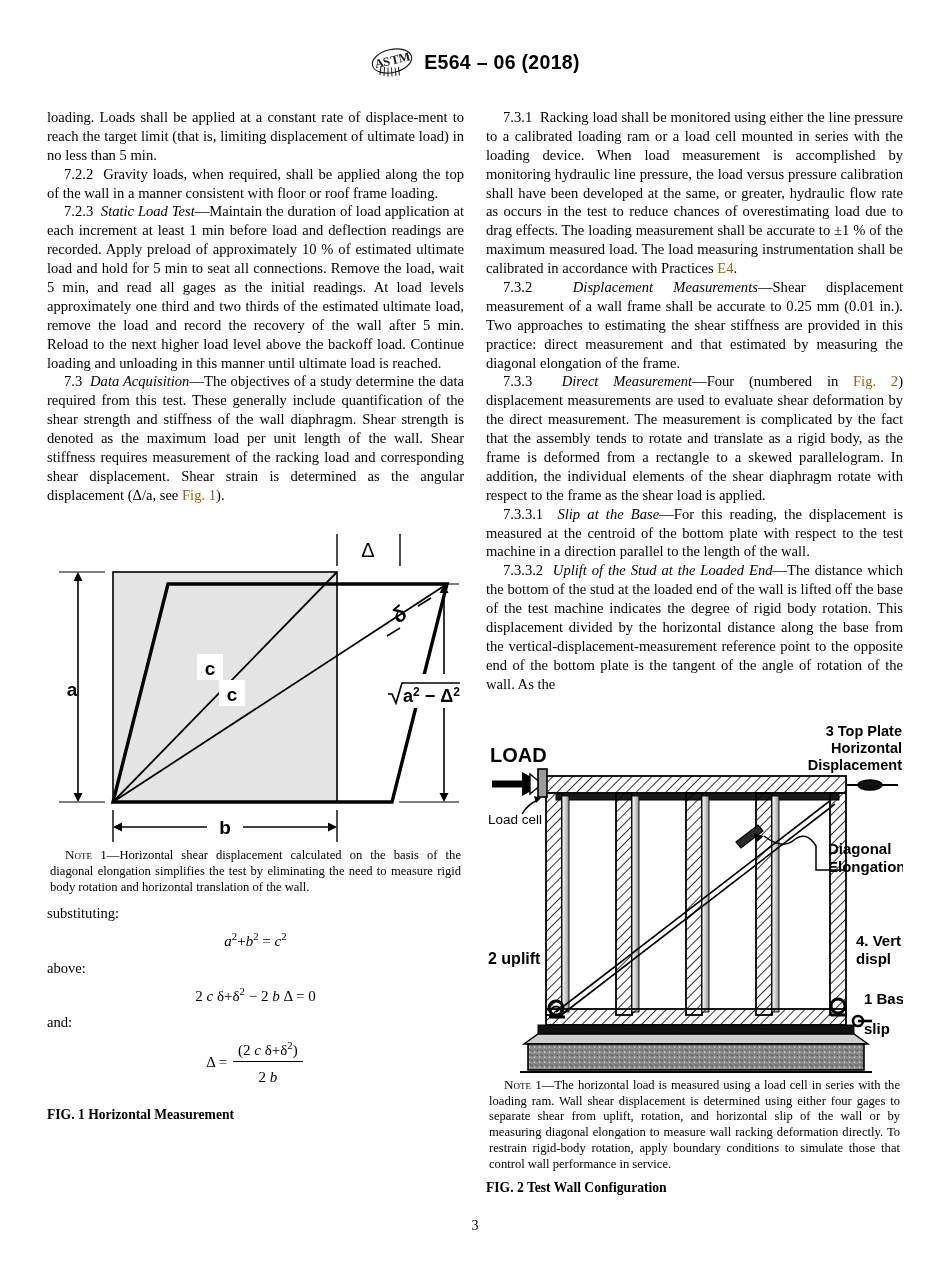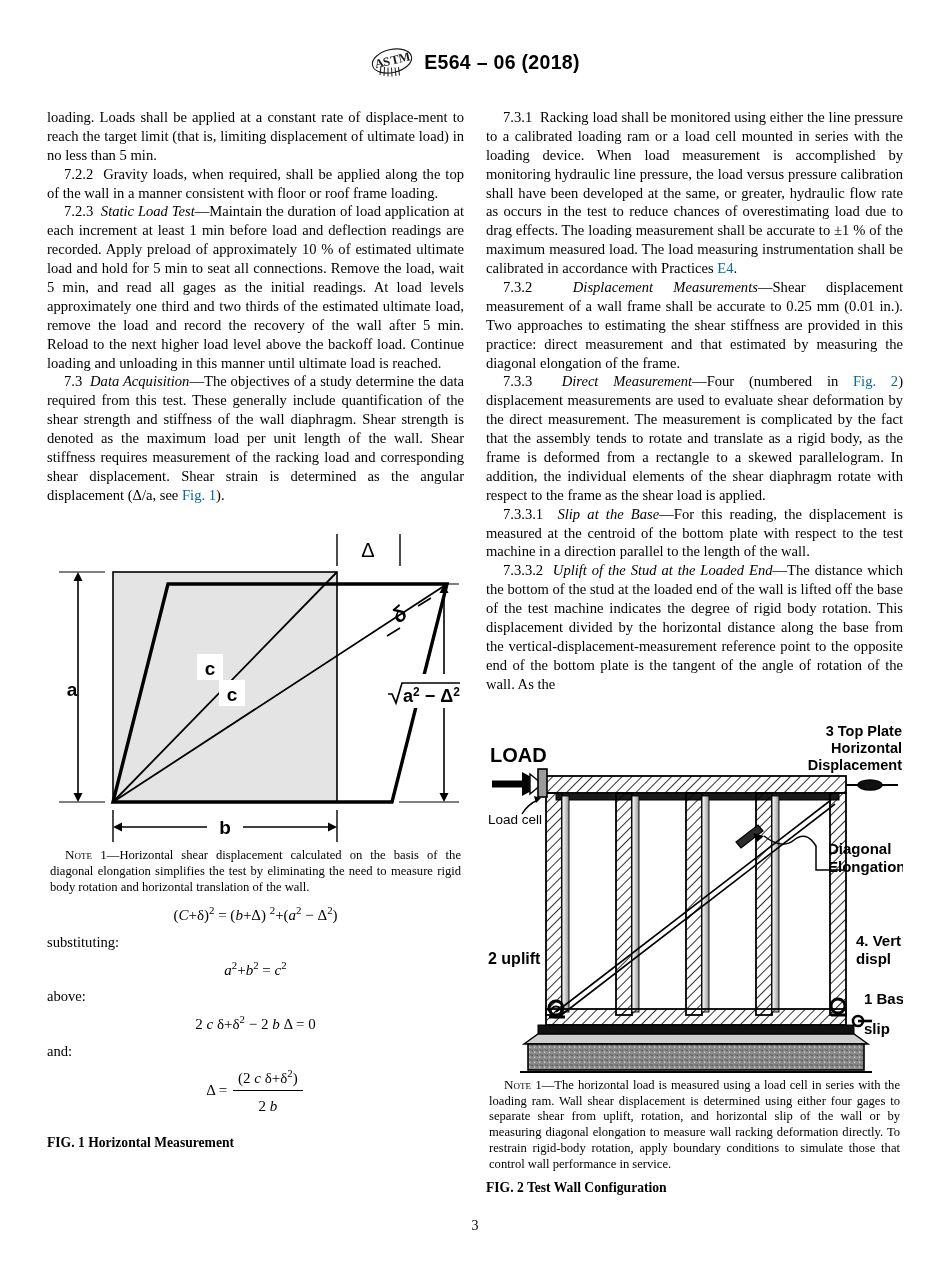--- a/index.html
+++ b/index.html
@@ -54,21 +54,21 @@
   }
   .col-left  { left: 47px; }
   .col-right { left: 486px; }
 
   p.para {
     margin: 0;
     text-indent: 17px;
   }
   p.para.cont { text-indent: 0; }
   .it { font-style: italic; }
-  .xref { color: #0369a1; }
+  .xref { color: #a16207; }
 
   
   .fig1-wrap {
     position: relative;
     width: 417px;
     height: 320px;
     margin-top: 19px;
   }
   .fig1-svg { display: block; }
 
@@ -220,23 +220,20 @@
       <rect x="150" y="130" width="26" height="26" fill="#fff"></rect>
       <text x="163" y="151" font-family="Liberation Sans, sans-serif" font-size="19" font-weight="bold" text-anchor="middle">c</text>
       <rect x="172" y="156" width="26" height="26" fill="#fff"></rect>
       <text x="185" y="177" font-family="Liberation Sans, sans-serif" font-size="19" font-weight="bold" text-anchor="middle">c</text>
     </svg>
   </div>
 
   <p class="note"><span class="note-lbl">Note 1</span>—Horizontal shear displacement calculated on the basis of the diagonal elongation simplifies the test by eliminating the need to measure rigid body rotation and horizontal translation of the wall.</p>
 
   <div class="eqblock">
-    <div class="eq">
-      (<i>C</i>+δ)<span class="sup">2</span> = (<i>b</i>+Δ)&nbsp;<span class="sup">2</span>+(<i>a</i><span class="sup">2</span> − Δ<span class="sup">2</span>)
-    </div>
     <p class="lead">substituting:</p>
     <div class="eq">
       <i>a</i><span class="sup">2</span>+<i>b</i><span class="sup">2</span> = <i>c</i><span class="sup">2</span>
     </div>
     <p class="lead">above:</p>
     <div class="eq">
       2 <i>c</i> δ+δ<span class="sup">2</span> − 2 <i>b</i> Δ = 0
     </div>
     <p class="lead">and:</p>
     <div class="eq">

